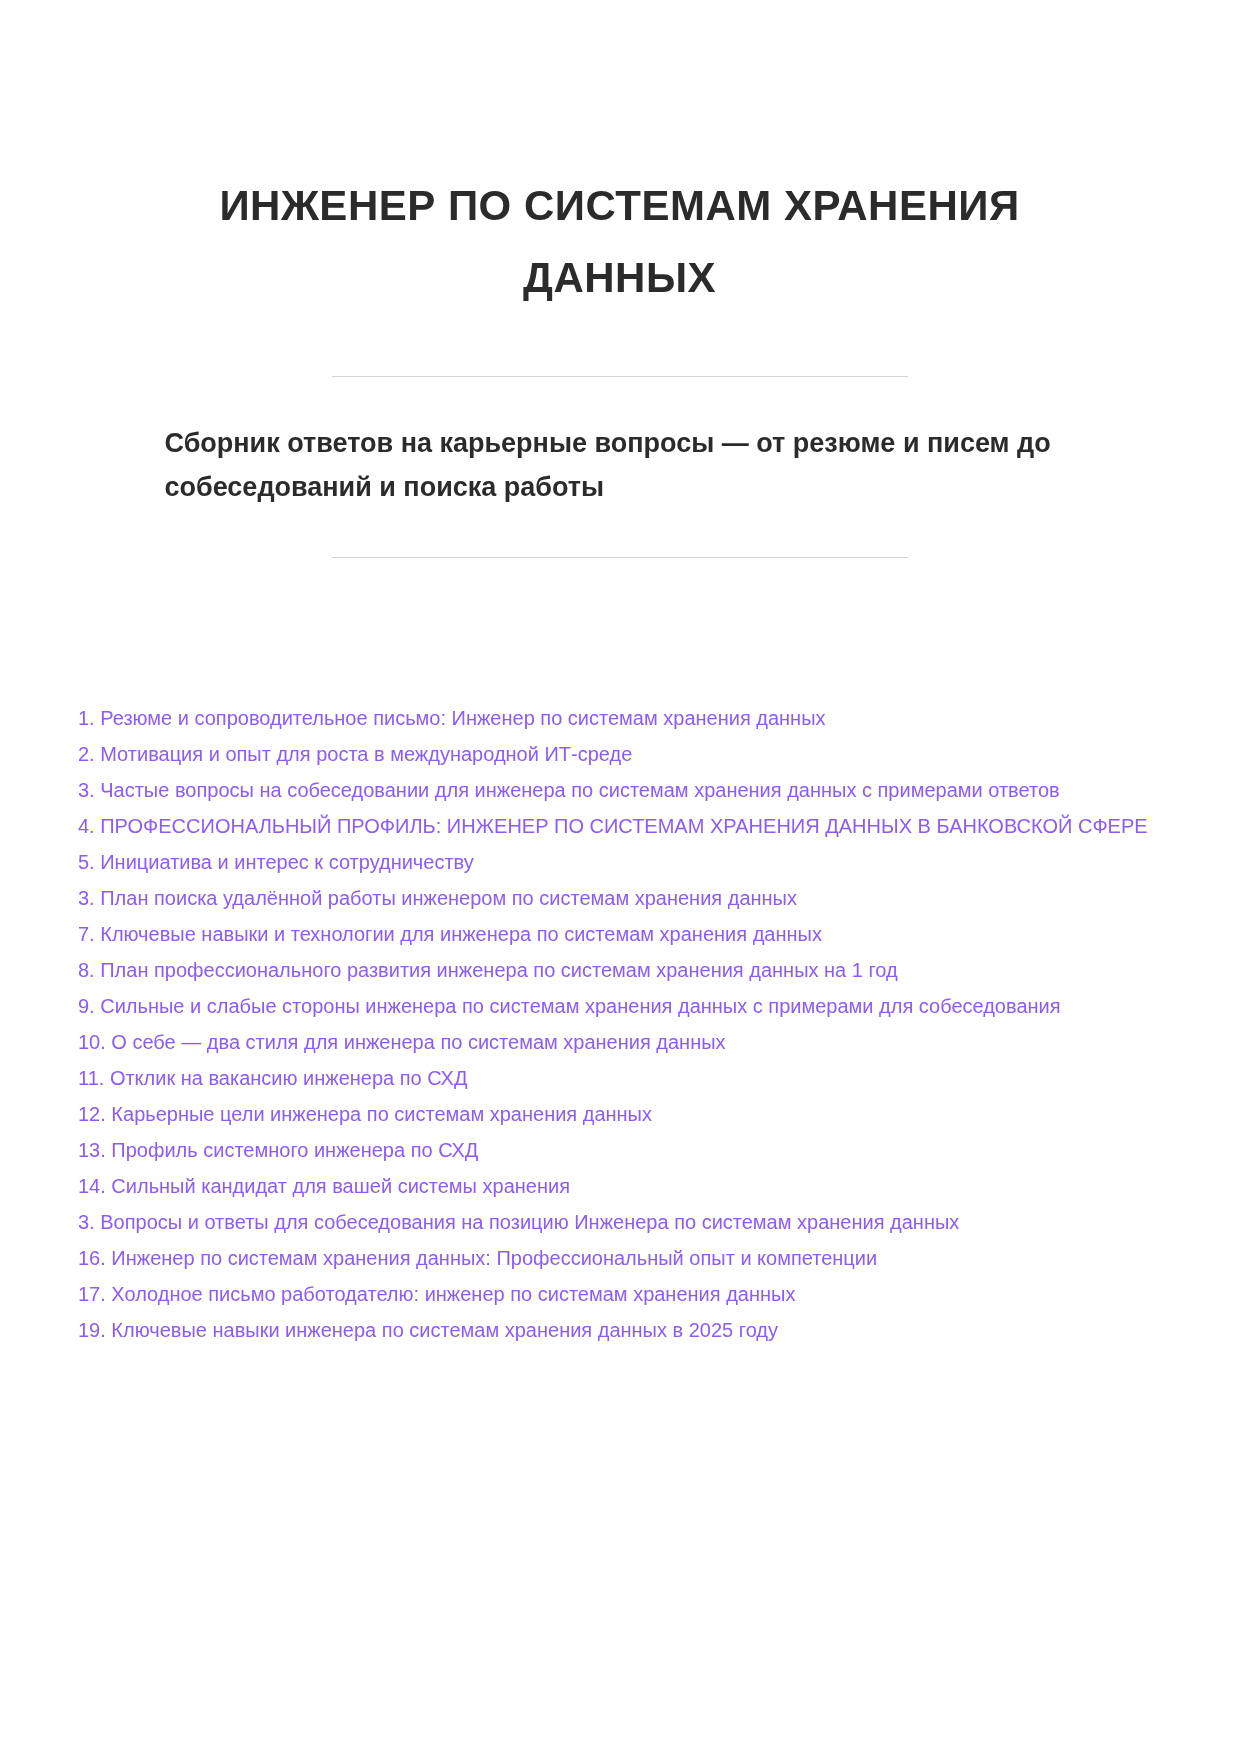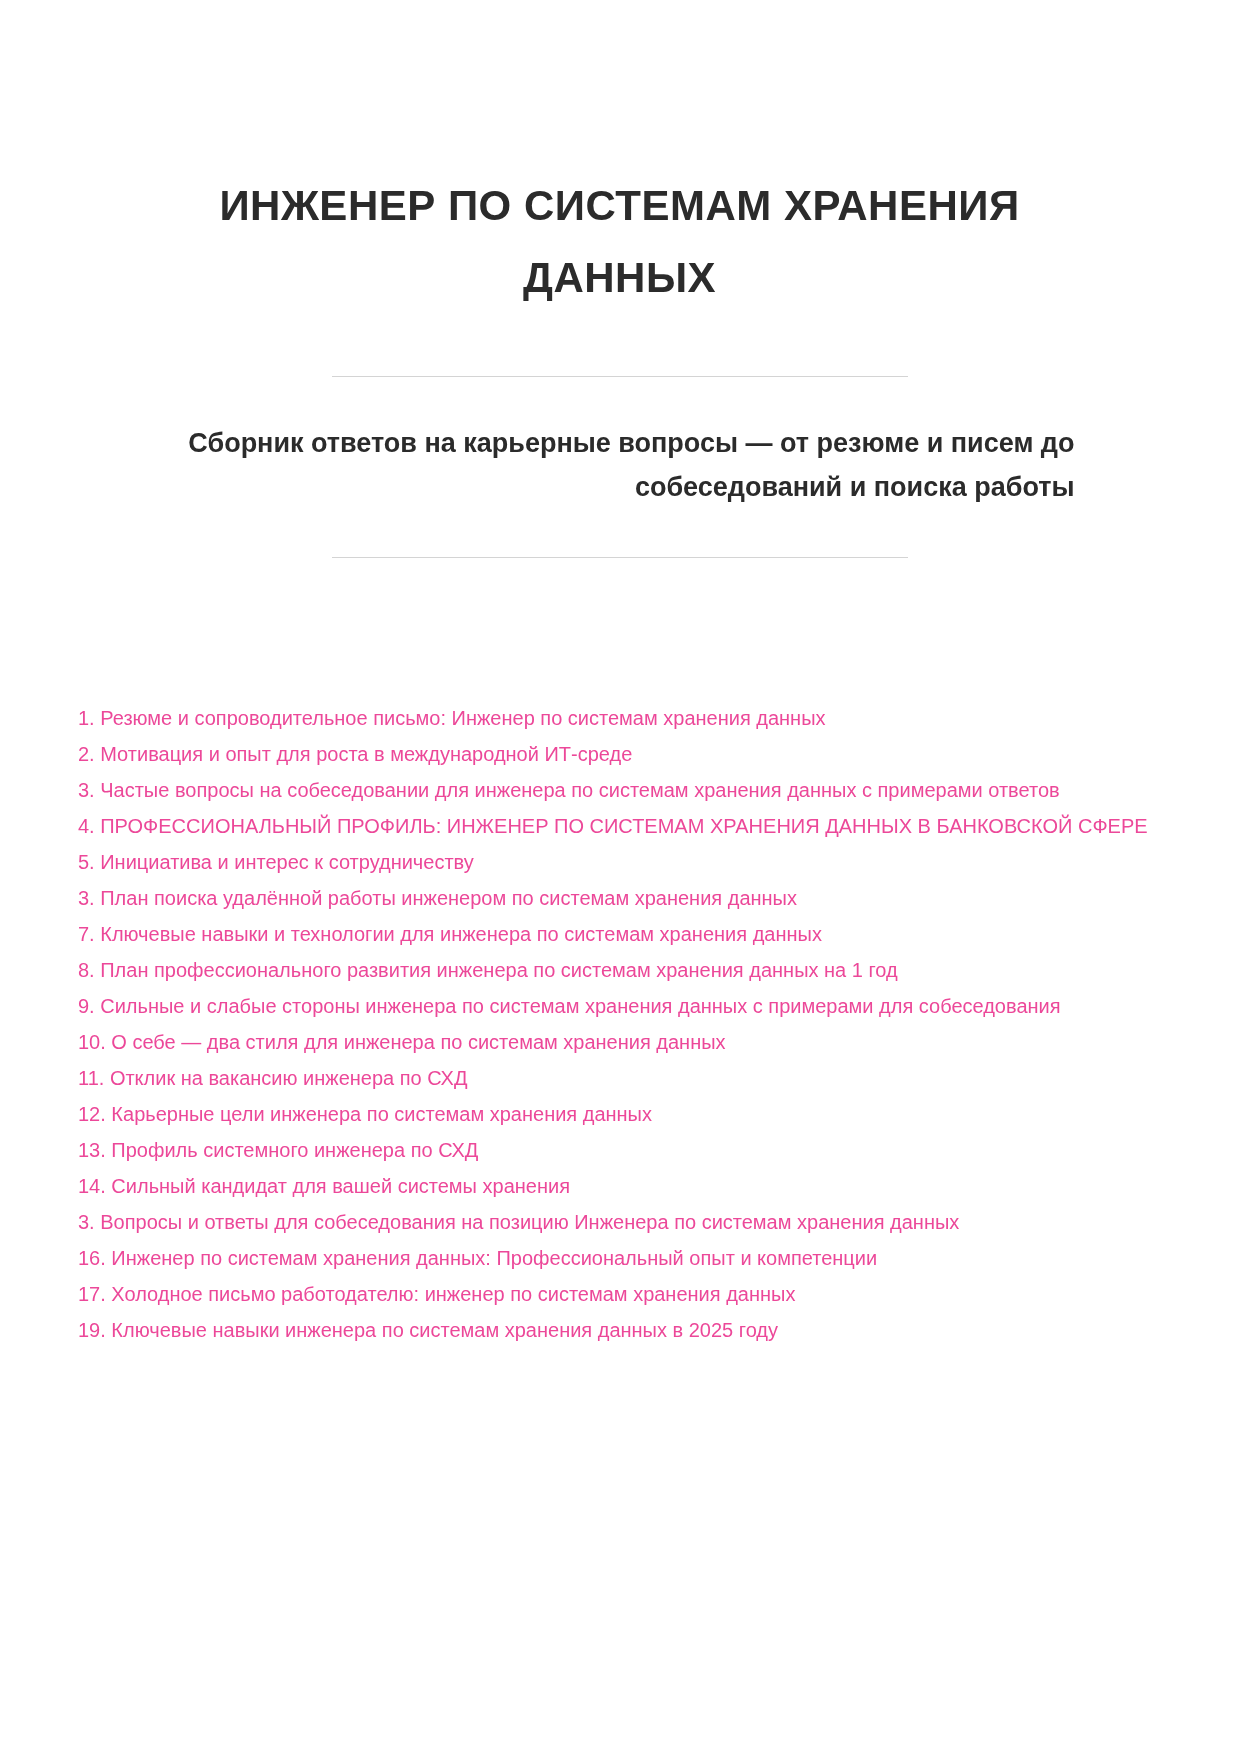--- a/index.html
+++ b/index.html
@@ -35,36 +35,36 @@
     border-top: 1px solid #d4d4d4;
     margin: 0 auto;
   }
 
   .divider.top { margin-top: 62px; }
   .divider.bottom { margin-top: 48px; }
 
   .doc-subtitle {
     margin: 44px auto 0 auto;
     max-width: 910px;
-    text-align: right;
+    text-align: left;
     font-size: 27px;
     line-height: 44px;
     font-weight: 700;
     color: #2b2b2b;
   }
 
   .toc {
     margin: 142px 78px 0 78px;
     max-width: 1083px;
   }
 
   .toc-item {
     font-size: 20px;
     line-height: 36px;
-    color: #ec4899;
+    color: #8b5cf6;
     font-weight: 400;
   }
 </style>
 </head>
 <body>
 
 <div class="page">
 
   <h1 class="doc-title">ИНЖЕНЕР ПО СИСТЕМАМ ХРАНЕНИЯ ДАННЫХ</h1>
 

